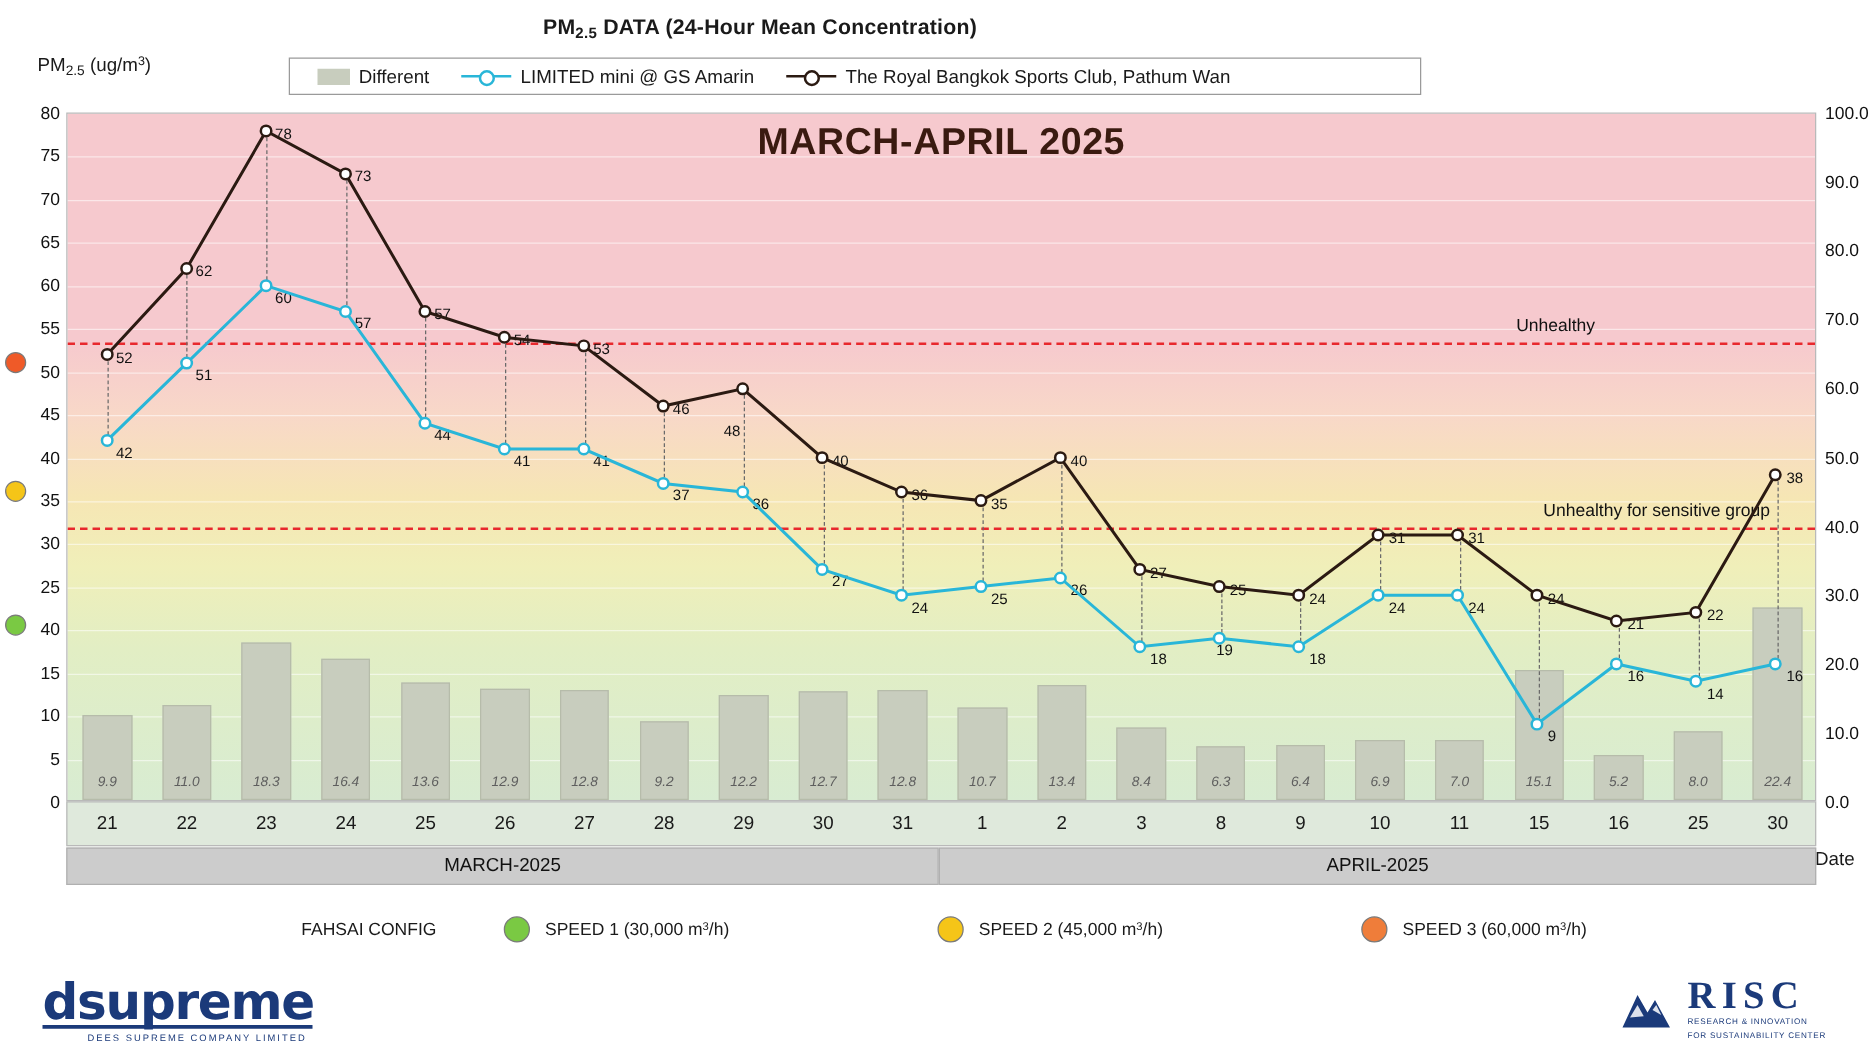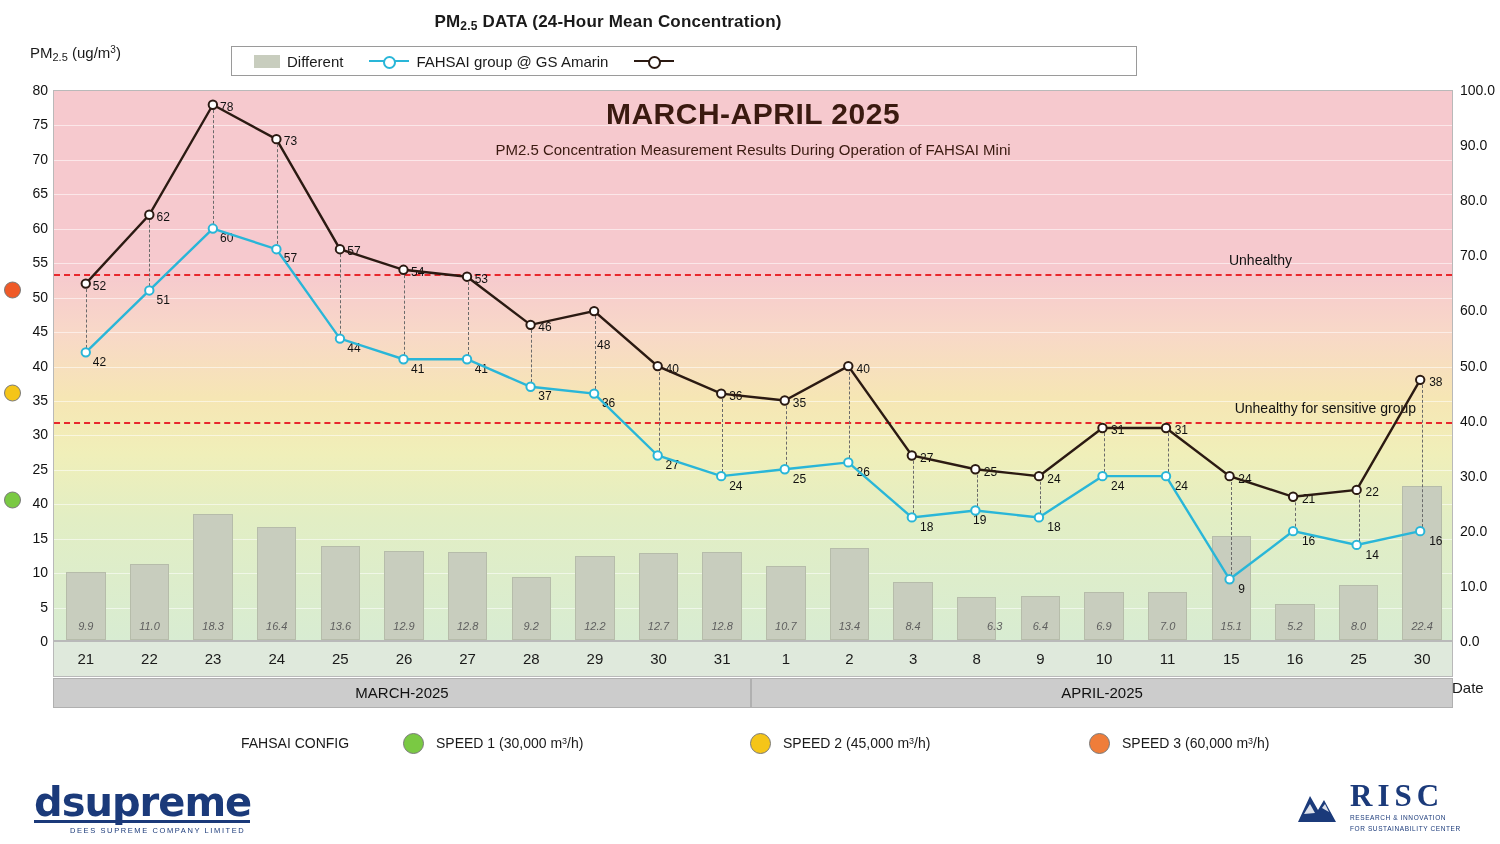--- a/index.html
+++ b/index.html
@@ -186,24 +186,25 @@
   <span>PM</span><span class="sub">2.5</span><span> DATA (24-Hour Mean Concentration)</span>
 </div>
 
 <div id="legend">
   <div class="legend-item">
     <span class="lg-swatch-bar"></span>
     <span>Different</span>
   </div>
   <div class="legend-item">
     <span class="lg-line lg-cyan"></span>
-    <span>FAHSAI group @ GS Amarin</span>
+    <span>LIMITED mini @ GS Amarin</span>
   </div>
   <div class="legend-item">
     <span class="lg-line lg-dark"></span>
+    <span>The Royal Bangkok Sports Club, Pathum Wan</span>
   </div>
 </div>
 
 <div id="y-axis-title">
   <span>PM</span><span class="sub">2.5</span><span> (ug/m</span><span class="sup">3</span><span>)</span>
 </div>
 
 <div id="plot">
   <div id="plot-inner">
       <div class="gridline" style="top: 516.562px;"></div>
@@ -243,37 +244,37 @@
       <div class="bar-label" style="left: 604.545px; top: 529px;">12.7</div>
       <div class="bar" style="height: 88.16px; width: 39.4545px; left: 648.455px;"></div>
       <div class="bar-label" style="left: 668.182px; top: 529px;">12.8</div>
       <div class="bar" style="height: 73.6962px; width: 39.4545px; left: 712.091px;"></div>
       <div class="bar-label" style="left: 731.818px; top: 529px;">10.7</div>
       <div class="bar" style="height: 92.2925px; width: 39.4545px; left: 775.727px;"></div>
       <div class="bar-label" style="left: 795.455px; top: 529px;">13.4</div>
       <div class="bar" style="height: 57.855px; width: 39.4545px; left: 839.364px;"></div>
       <div class="bar-label" style="left: 859.091px; top: 529px;">8.4</div>
       <div class="bar" style="height: 43.3912px; width: 39.4545px; left: 903px;"></div>
-      <div class="bar-label" style="left: 922.727px; top: 529px; margin-left: 18px;">6.3</div>
+      <div class="bar-label" style="left: 922.727px; top: 529px;">6.3</div>
       <div class="bar" style="height: 44.08px; width: 39.4545px; left: 966.636px;"></div>
       <div class="bar-label" style="left: 986.364px; top: 529px;">6.4</div>
       <div class="bar" style="height: 47.5237px; width: 39.4545px; left: 1030.27px;"></div>
       <div class="bar-label" style="left: 1050px; top: 529px;">6.9</div>
       <div class="bar" style="height: 48.2125px; width: 39.4545px; left: 1093.91px;"></div>
       <div class="bar-label" style="left: 1113.64px; top: 529px;">7.0</div>
       <div class="bar" style="height: 104.001px; width: 39.4545px; left: 1157.55px;"></div>
       <div class="bar-label" style="left: 1177.27px; top: 529px;">15.1</div>
       <div class="bar" style="height: 35.815px; width: 39.4545px; left: 1221.18px;"></div>
       <div class="bar-label" style="left: 1240.91px; top: 529px;">5.2</div>
       <div class="bar" style="height: 55.1px; width: 39.4545px; left: 1284.82px;"></div>
       <div class="bar-label" style="left: 1304.55px; top: 529px;">8.0</div>
       <div class="bar" style="height: 154.28px; width: 39.4545px; left: 1348.45px;"></div>
       <div class="bar-label" style="left: 1368.18px; top: 529px;">22.4</div>
       <div class="threshold" style="top: 183.207px;"></div>
-      <div class="threshold-label" style="top: 161.207px; right: 160px; margin-left: 48px;">Unhealthy</div>
+      <div class="threshold-label" style="top: 161.207px; right: 176px; margin-left: 48px;">Unhealthy</div>
       <div class="threshold" style="top: 331.289px;"></div>
       <div class="threshold-label" style="top: 309.289px; right: 36px;">Unhealthy for sensitive group</div>
       <div class="connector" style="left: 31.8182px; top: 192.85px; height: 68.875px;"></div>
       <div class="connector" style="left: 95.4545px; top: 123.975px; height: 75.7625px;"></div>
       <div class="connector" style="left: 159.091px; top: 13.775px; height: 123.975px;"></div>
       <div class="connector" style="left: 222.727px; top: 48.2125px; height: 110.2px;"></div>
       <div class="connector" style="left: 286.364px; top: 158.412px; height: 89.5375px;"></div>
       <div class="connector" style="left: 350px; top: 179.075px; height: 89.5375px;"></div>
       <div class="connector" style="left: 413.636px; top: 185.963px; height: 82.65px;"></div>
       <div class="connector" style="left: 477.273px; top: 234.175px; height: 61.9875px;"></div>
@@ -292,21 +293,21 @@
       <div class="connector" style="left: 1304.55px; top: 399.475px; height: 55.1px;"></div>
       <div class="connector" style="left: 1368.18px; top: 289.275px; height: 151.525px;"></div>
       <div class="pt-label" style="left: 38.8182px; top: 187.85px;">52</div>
       <div class="pt-label" style="left: 102.455px; top: 118.975px;">62</div>
       <div class="pt-label" style="left: 166.091px; top: 8.775px;">78</div>
       <div class="pt-label" style="left: 229.727px; top: 43.2125px;">73</div>
       <div class="pt-label" style="left: 293.364px; top: 153.412px;">57</div>
       <div class="pt-label" style="left: 357px; top: 174.075px;">54</div>
       <div class="pt-label" style="left: 420.636px; top: 180.963px;">53</div>
       <div class="pt-label" style="left: 484.273px; top: 229.175px;">46</div>
-      <div class="pt-label" style="left: 543px; top: 215.4px; margin-top: 32px;">48</div>
+      <div class="pt-label" style="left: 525px; top: 215.4px; margin-top: 32px;">48</div>
       <div class="pt-label" style="left: 611.545px; top: 270.5px;">40</div>
       <div class="pt-label" style="left: 675.182px; top: 298.05px;">36</div>
       <div class="pt-label" style="left: 738.818px; top: 304.938px;">35</div>
       <div class="pt-label" style="left: 802.455px; top: 270.5px;">40</div>
       <div class="pt-label" style="left: 866.091px; top: 360.038px;">27</div>
       <div class="pt-label" style="left: 929.727px; top: 373.812px;">25</div>
       <div class="pt-label" style="left: 993.364px; top: 380.7px;">24</div>
       <div class="pt-label" style="left: 1057px; top: 332.487px;">31</div>
       <div class="pt-label" style="left: 1120.64px; top: 332.487px;">31</div>
       <div class="pt-label" style="left: 1184.27px; top: 380.7px;">24</div>
@@ -330,21 +331,20 @@
       <div class="pt-label" style="left: 919px; top: 422.137px;">19</div>
       <div class="pt-label" style="left: 993.364px; top: 429.025px;">18</div>
       <div class="pt-label" style="left: 1057px; top: 387.7px;">24</div>
       <div class="pt-label" style="left: 1120.64px; top: 387.7px;">24</div>
       <div class="pt-label" style="left: 1184.27px; top: 491.012px;">9</div>
       <div class="pt-label" style="left: 1247.91px; top: 442.8px;">16</div>
       <div class="pt-label" style="left: 1311.55px; top: 456.575px;">14</div>
       <div class="pt-label" style="left: 1375.18px; top: 442.8px;">16</div>
     </div>
   <div id="chart-heading">MARCH-APRIL 2025</div>
-  <div id="chart-subheading">PM2.5 Concentration Measurement Results During Operation of FAHSAI Mini</div>
   <svg id="lines" viewBox="0 0 1400 551" preserveAspectRatio="none">
       <polyline points="31.818181818181817,192.84999999999997 95.45454545454545,123.97499999999997 159.0909090909091,13.774999999999977 222.72727272727272,48.212500000000034 286.3636363636364,158.41249999999997 350,179.075 413.6363636363636,185.96250000000003 477.27272727272725,234.175 540.9090909090909,220.40000000000003 604.5454545454545,275.5 668.1818181818181,303.04999999999995 731.8181818181818,309.9375 795.4545454545454,275.5 859.090909090909,365.0375 922.7272727272726,378.8125 986.3636363636363,385.70000000000005 1050,337.48749999999995 1113.6363636363635,337.48749999999995 1177.2727272727273,385.70000000000005 1240.9090909090908,406.36249999999995 1304.5454545454545,399.475 1368.181818181818,289.27500000000003" fill="none" stroke="#2b1a12" stroke-width="2.4"></polyline>
       <circle cx="31.818181818181817" cy="192.84999999999997" r="4.2" fill="#ffffff" stroke="#2b1a12" stroke-width="2"></circle>
       <circle cx="95.45454545454545" cy="123.97499999999997" r="4.2" fill="#ffffff" stroke="#2b1a12" stroke-width="2"></circle>
       <circle cx="159.0909090909091" cy="13.774999999999977" r="4.2" fill="#ffffff" stroke="#2b1a12" stroke-width="2"></circle>
       <circle cx="222.72727272727272" cy="48.212500000000034" r="4.2" fill="#ffffff" stroke="#2b1a12" stroke-width="2"></circle>
       <circle cx="286.3636363636364" cy="158.41249999999997" r="4.2" fill="#ffffff" stroke="#2b1a12" stroke-width="2"></circle>
       <circle cx="350" cy="179.075" r="4.2" fill="#ffffff" stroke="#2b1a12" stroke-width="2"></circle>
       <circle cx="413.6363636363636" cy="185.96250000000003" r="4.2" fill="#ffffff" stroke="#2b1a12" stroke-width="2"></circle>
       <circle cx="477.27272727272725" cy="234.175" r="4.2" fill="#ffffff" stroke="#2b1a12" stroke-width="2"></circle>

